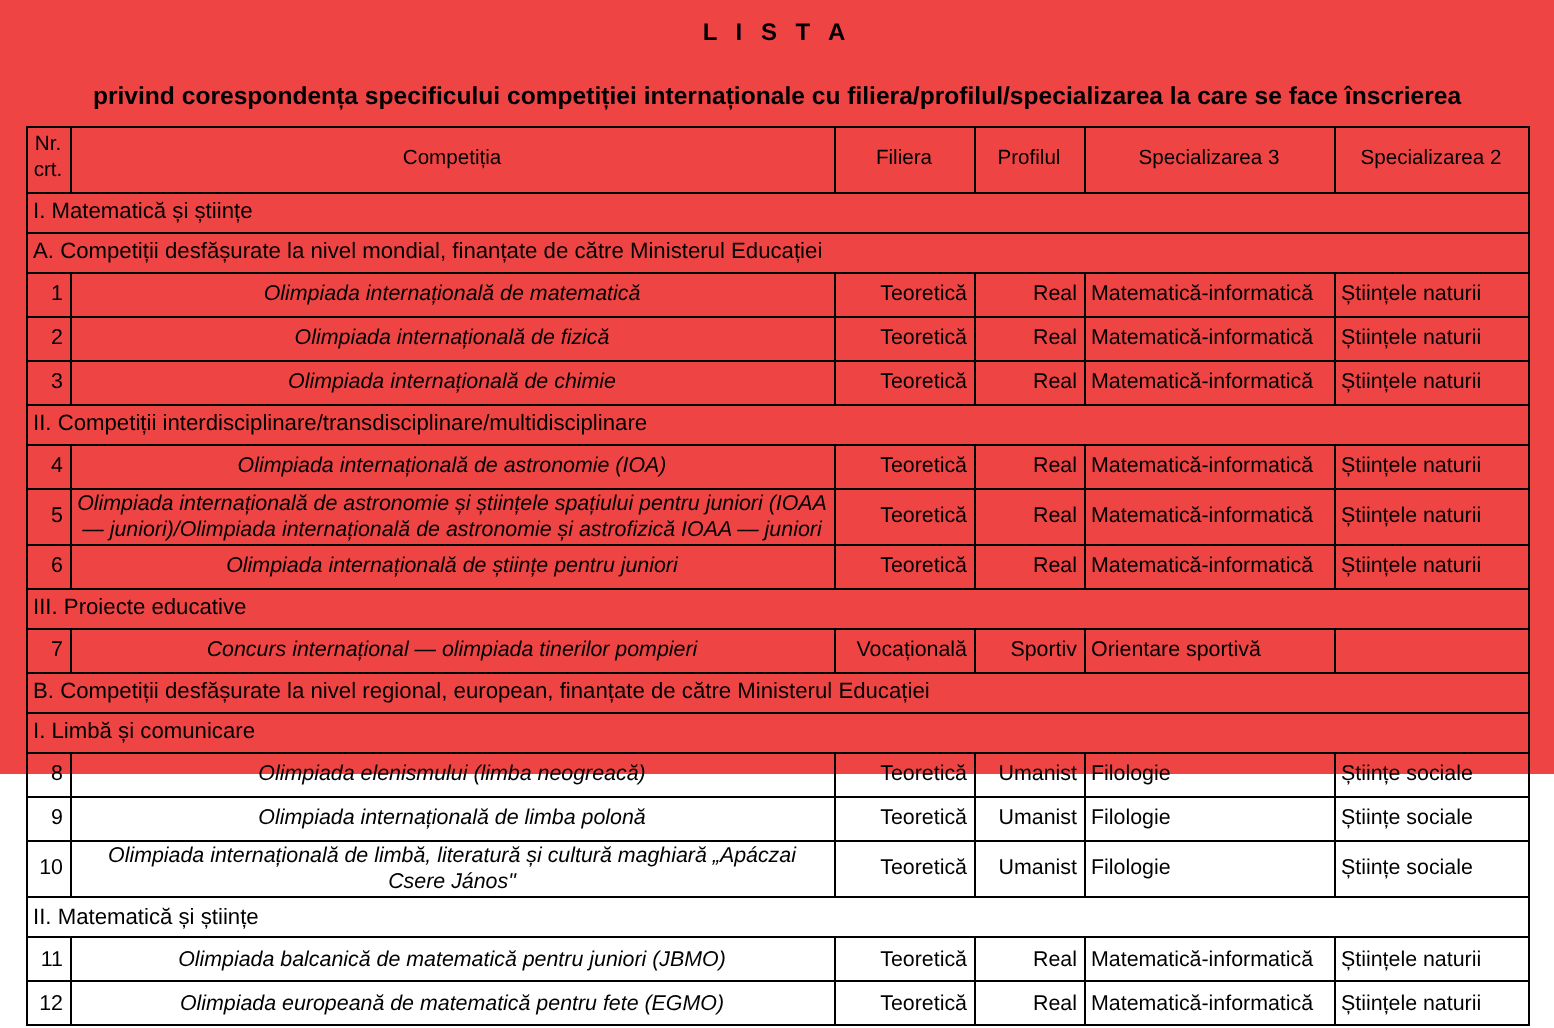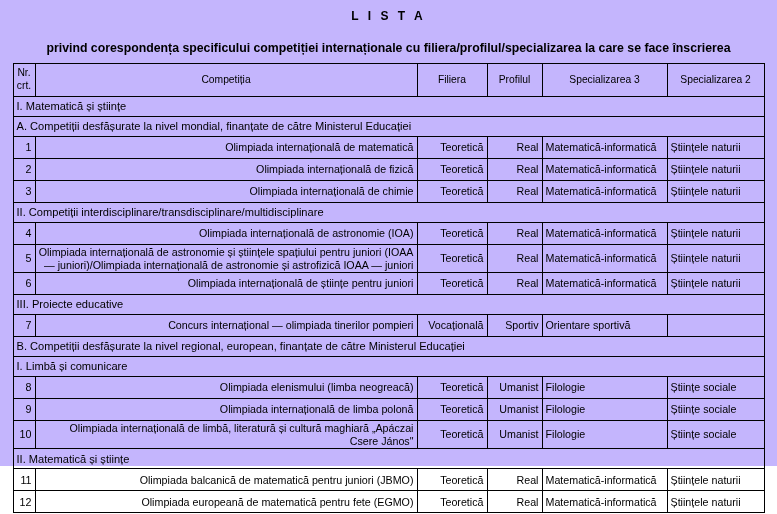--- a/index.html
+++ b/index.html
@@ -10,22 +10,22 @@
   body {
     width: 777px;
     height: 514px;
     font-family: "Liberation Sans", sans-serif;
     color: #000000;
     overflow: hidden;
   }
   .page {
     position: relative;
     width: 777px;
-    height: 466px;
-    background: #c4b5fd;
+    height: 387px;
+    background: #ef4444;
   }
   .title-block {
     padding-top: 9px;
     text-align: center;
   }
   .title-main {
     font-size: 12px;
     font-weight: bold;
     letter-spacing: 3px;
     line-height: 15px;
@@ -54,21 +54,21 @@
   thead td {
     text-align: center;
     height: 30px;
     font-size: 10.3px;
   }
   td.nr {
     text-align: right;
     padding-right: 4px;
     width: 22px;
   }
-  td.comp { text-align: right; }
+  td.comp { text-align: center; font-style: italic; }
   td.fil, td.prof { text-align: right; padding-left: 5px; }
   td.sp1, td.sp2 { text-align: left; padding-left: 5px; }
   .col-nr   { width: 22px; }
   .col-comp { width: 382px; }
   .col-fil  { width: 70px; }
   .col-prof { width: 55px; }
   .col-sp1  { width: 125px; }
   .col-sp2  { width: 97px; }
   td.section {
     font-weight: bold;

